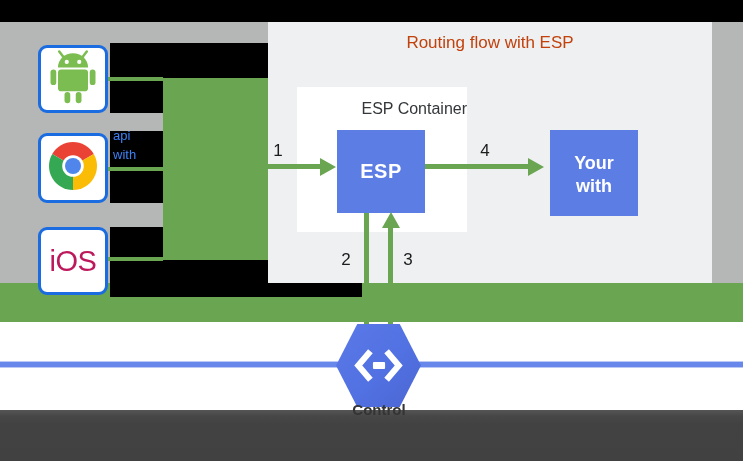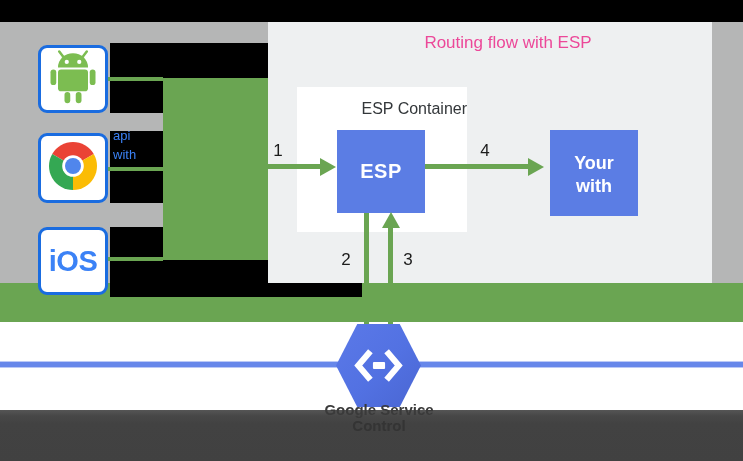--- a/index.html
+++ b/index.html
@@ -14,35 +14,35 @@
   .shelf2{left:110px;top:131px;width:158px;height:72px;}
   .shelf3{left:110px;top:227px;width:158px;height:56px;}
   .green-bar{left:163px;top:78px;width:105px;height:182px;background:#6aa552;}
   .panel{left:268px;top:22px;width:444px;height:261px;background:#eef0f1;}
   .green-band{left:0;top:283px;width:743px;height:39px;background:#6aa552;}
   .black-bottom{left:110px;top:283px;width:252px;height:14px;background:#000;}
   .white-zone{left:0;top:322px;width:743px;height:88px;background:#ffffff;}
   .blue-line{left:0;top:362px;width:743px;height:5px;background:#6787ea;box-shadow:0 0 0 1px rgba(131,157,240,.55);}
   .dark-band{left:0;top:410px;width:743px;height:51px;background:linear-gradient(#555 0px,#474747 6px,#424242 14px,#414141 100%);}
   
-  .panel-title{left:268px;top:33px;width:444px;text-align:center;font-size:17px;color:#ec4899;padding-left:18px;}
+  .panel-title{left:268px;top:33px;width:444px;text-align:center;font-size:17px;color:#c2410c;}
   .container-box{background:#ffffff;}
   .esp-cont{left:297px;top:87px;width:170px;height:145px;}
   .your-cont{left:512px;top:87px;width:165px;height:145px;}
   .cont-title{width:100%;text-align:right;margin-top:13px;font-size:16px;color:#33373a;}
   .blue-box{background:#5b7de4;color:#fff;font-weight:bold;text-align:center;}
   .esp-box{left:337px;top:130px;width:88px;height:83px;font-size:20px;line-height:83px;letter-spacing:.5px;text-align:center;}
   .your-box{left:550px;top:130px;width:88px;height:82px;font-size:18px;line-height:23px;padding-top:4px;}
   .your-box .inner{margin-top:18px;}
   
   .client-box{width:70px;background:#ffffff;border:3px solid #1a6ce0;border-radius:9px;box-sizing:border-box;display:flex;align-items:center;justify-content:center;}
   .android-box{left:38px;top:45px;height:68px;}
   .chrome-box{left:38px;top:133px;height:70px;}
   .ios-box{left:38px;top:227px;height:68px;}
-  .ios-text{font-size:29px;font-weight:bold;color:#3b82f6;letter-spacing:-.5px;}
+  .ios-text{font-size:29px;font-weight:normal;color:#be185d;letter-spacing:-.5px;}
   .api-calls{left:113px;top:126px;width:54px;text-align:left;color:#3b82f6;font-size:13px;line-height:19px;}
   
   .gline{background:#6aa552;}
   .cline{height:4px;width:55px;left:108px;}
   .a-line{top:77px;} .c-line{top:167px;} .i-line{top:257px;}
   .arrow1-line{left:268px;top:164px;width:54px;height:5px;}
   .arrow4-line{left:425px;top:164px;width:104px;height:5px;}
   .head-right{width:0;height:0;border-top:9px solid transparent;border-bottom:9px solid transparent;border-left:16px solid #6aa552;}
   .head1{left:320px;top:157.5px;}
   .head4{left:528px;top:157.5px;}
@@ -158,17 +158,16 @@
         </linearGradient>
       </defs>
       <polygon points="21,0 63,0 84,41 63,82 21,82 0,41" fill="url(#hexg)"></polygon>
       <path d="M34 27 L22 41 L34 55" stroke="#ffffff" stroke-width="6" fill="none"></path>
       <rect x="36.5" y="37.5" width="12" height="7" rx="1" fill="#ffffff"></rect>
       <path d="M50 27 L62 41 L50 55" stroke="#ffffff" stroke-width="6" fill="none"></path>
     </svg>
   </div>
 
   <div class="abs service-label">
-    <div>Google Service</div>
     <div class="service-line2">Control</div>
   </div>
 
 </div>
 
 </body></html>

